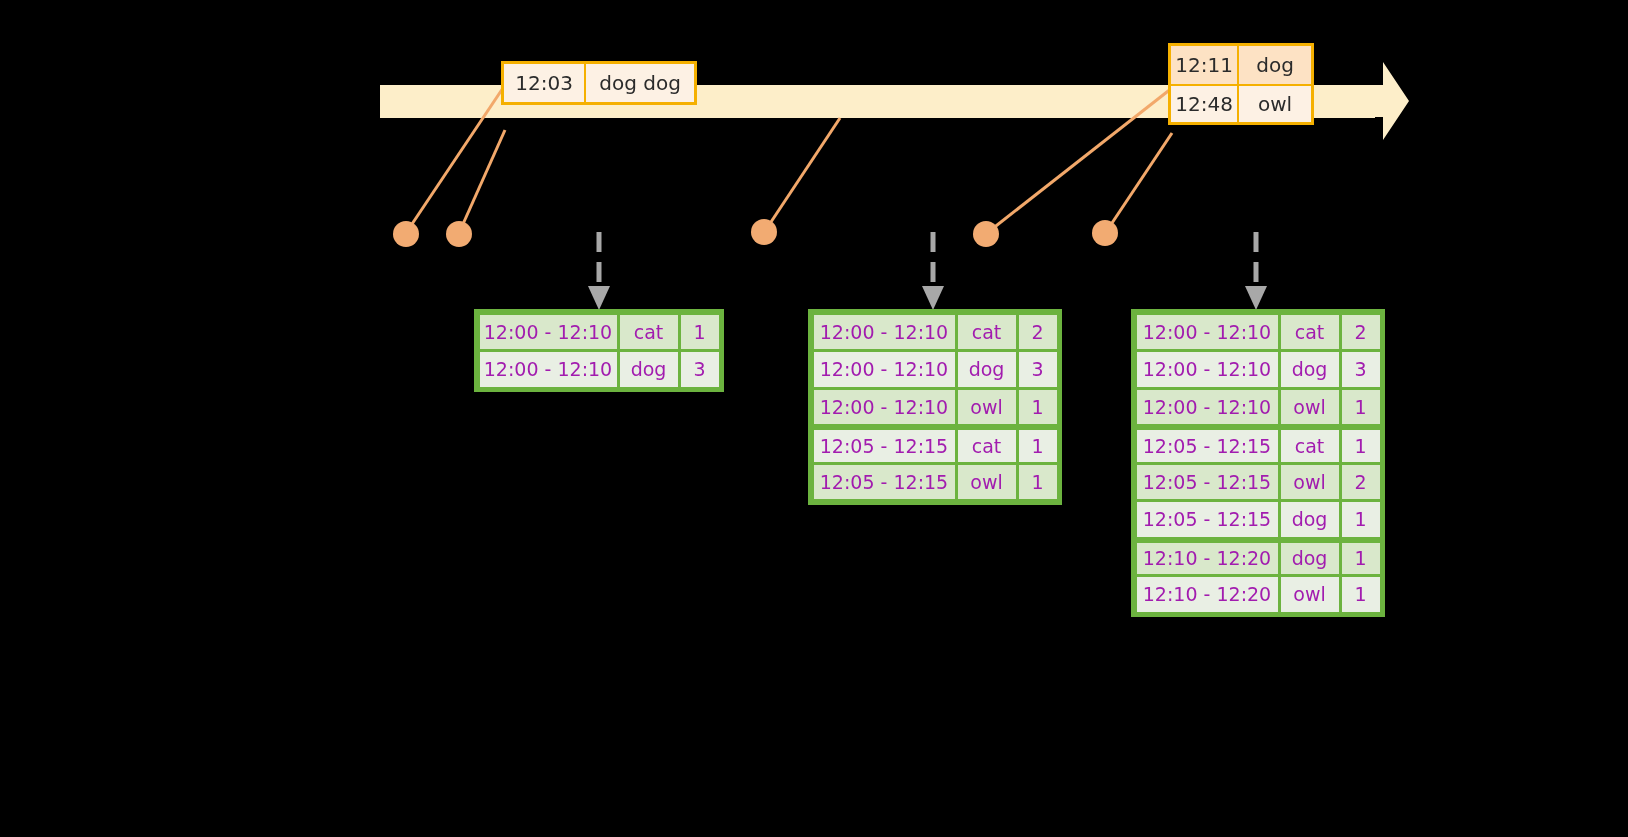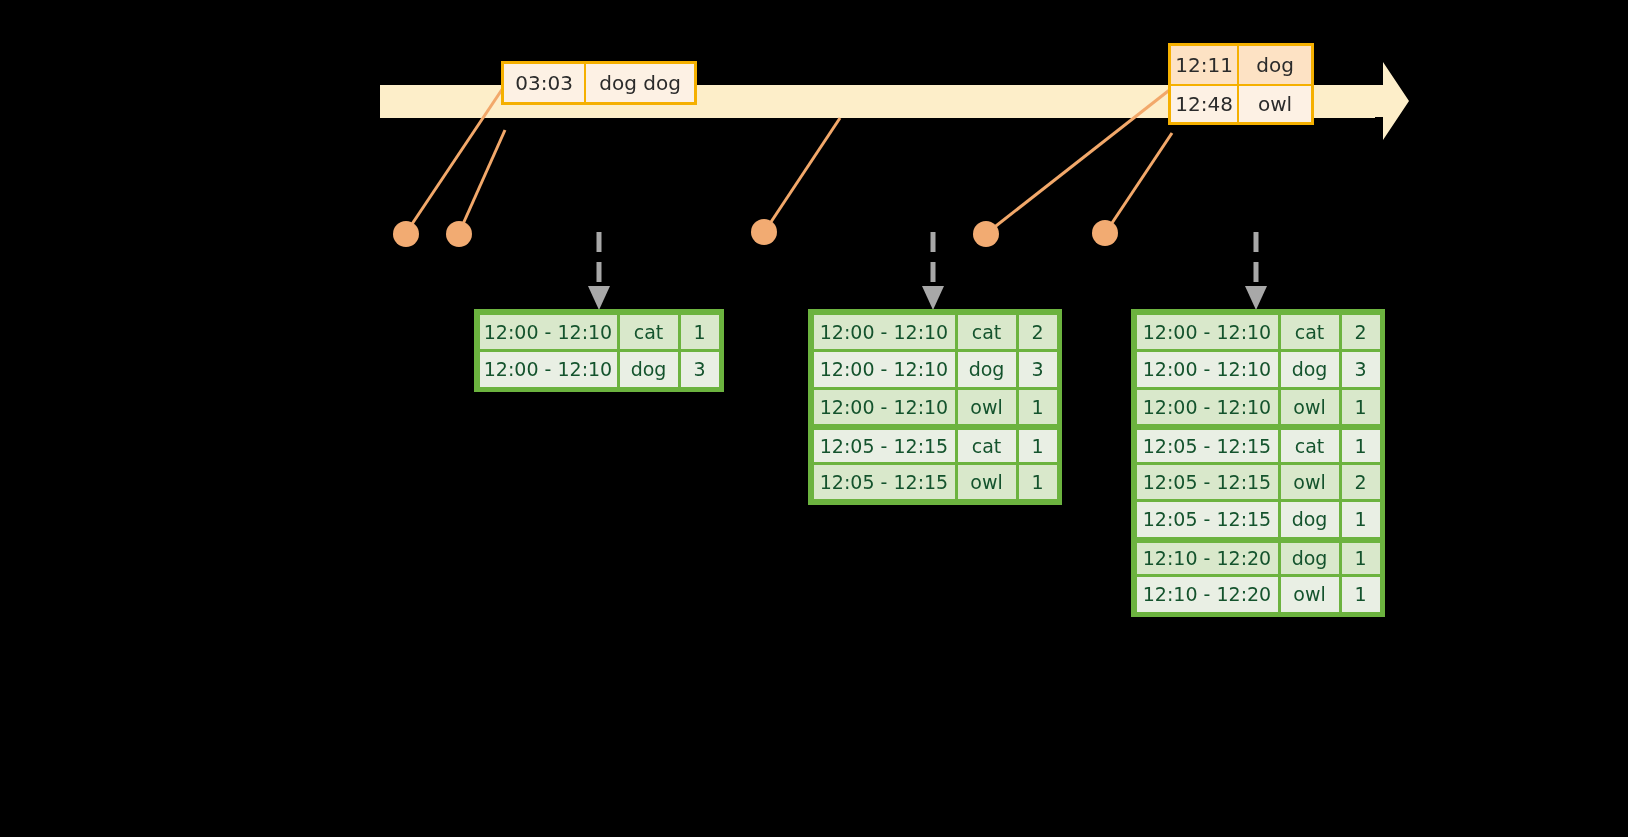--- a/index.html
+++ b/index.html
@@ -35,21 +35,21 @@
   .dashdown{position:absolute;width:24px;height:80px;}
   .dashdown svg{display:block;}
   #dd1{left:587px;top:232px;}
   #dd2{left:921px;top:232px;}
   #dd3{left:1244px;top:232px;}
 
   
   .gt{position:absolute;border:4px solid #6cb33f;box-sizing:border-box;background:#6cb33f;}
   .gt .grow{display:flex;box-sizing:border-box;height:37.5px;}
   .gt .gcell{display:flex;align-items:center;justify-content:center;
-             font-size:19px;color:#14532d;box-sizing:border-box;white-space:nowrap;
+             font-size:19px;color:#a21caf;box-sizing:border-box;white-space:nowrap;
              margin:1.5px;}
   .gt .gcell.win{flex:0 0 auto;}
   .gt .gcell.key{flex:0 0 auto;}
   .gt .gcell.cnt{flex:0 0 auto;}
   .gt .grow.a .gcell{background:#d9e8cb;}
   .gt .grow.b .gcell{background:#e9efe4;}
   .gt .grow.sep{border-top:3px solid #6cb33f;}
 
   #gt1{left:474px;top:309px;}
   #gt1 .gcell.win{width:137px;} #gt1 .gcell.key{width:58px;} #gt1 .gcell.cnt{width:38px;}
@@ -82,21 +82,21 @@
       <circle cx="406" cy="234" r="13"></circle>
       <circle cx="459" cy="234" r="13"></circle>
       <circle cx="764" cy="232" r="13"></circle>
       <circle cx="986" cy="234" r="13"></circle>
       <circle cx="1105" cy="233" r="13"></circle>
     </g>
   </svg>
 
   <div class="ev" id="ev1">
     <div class="erow r1">
-      <div class="ecell time">03:03</div>
+      <div class="ecell time">12:03</div>
       <div class="ecell body">dog dog</div>
     </div>
   </div>
 
 
   <div class="ev" id="ev3">
     <div class="erow r0">
       <div class="ecell time">12:11</div>
       <div class="ecell body">dog</div>
     </div>

